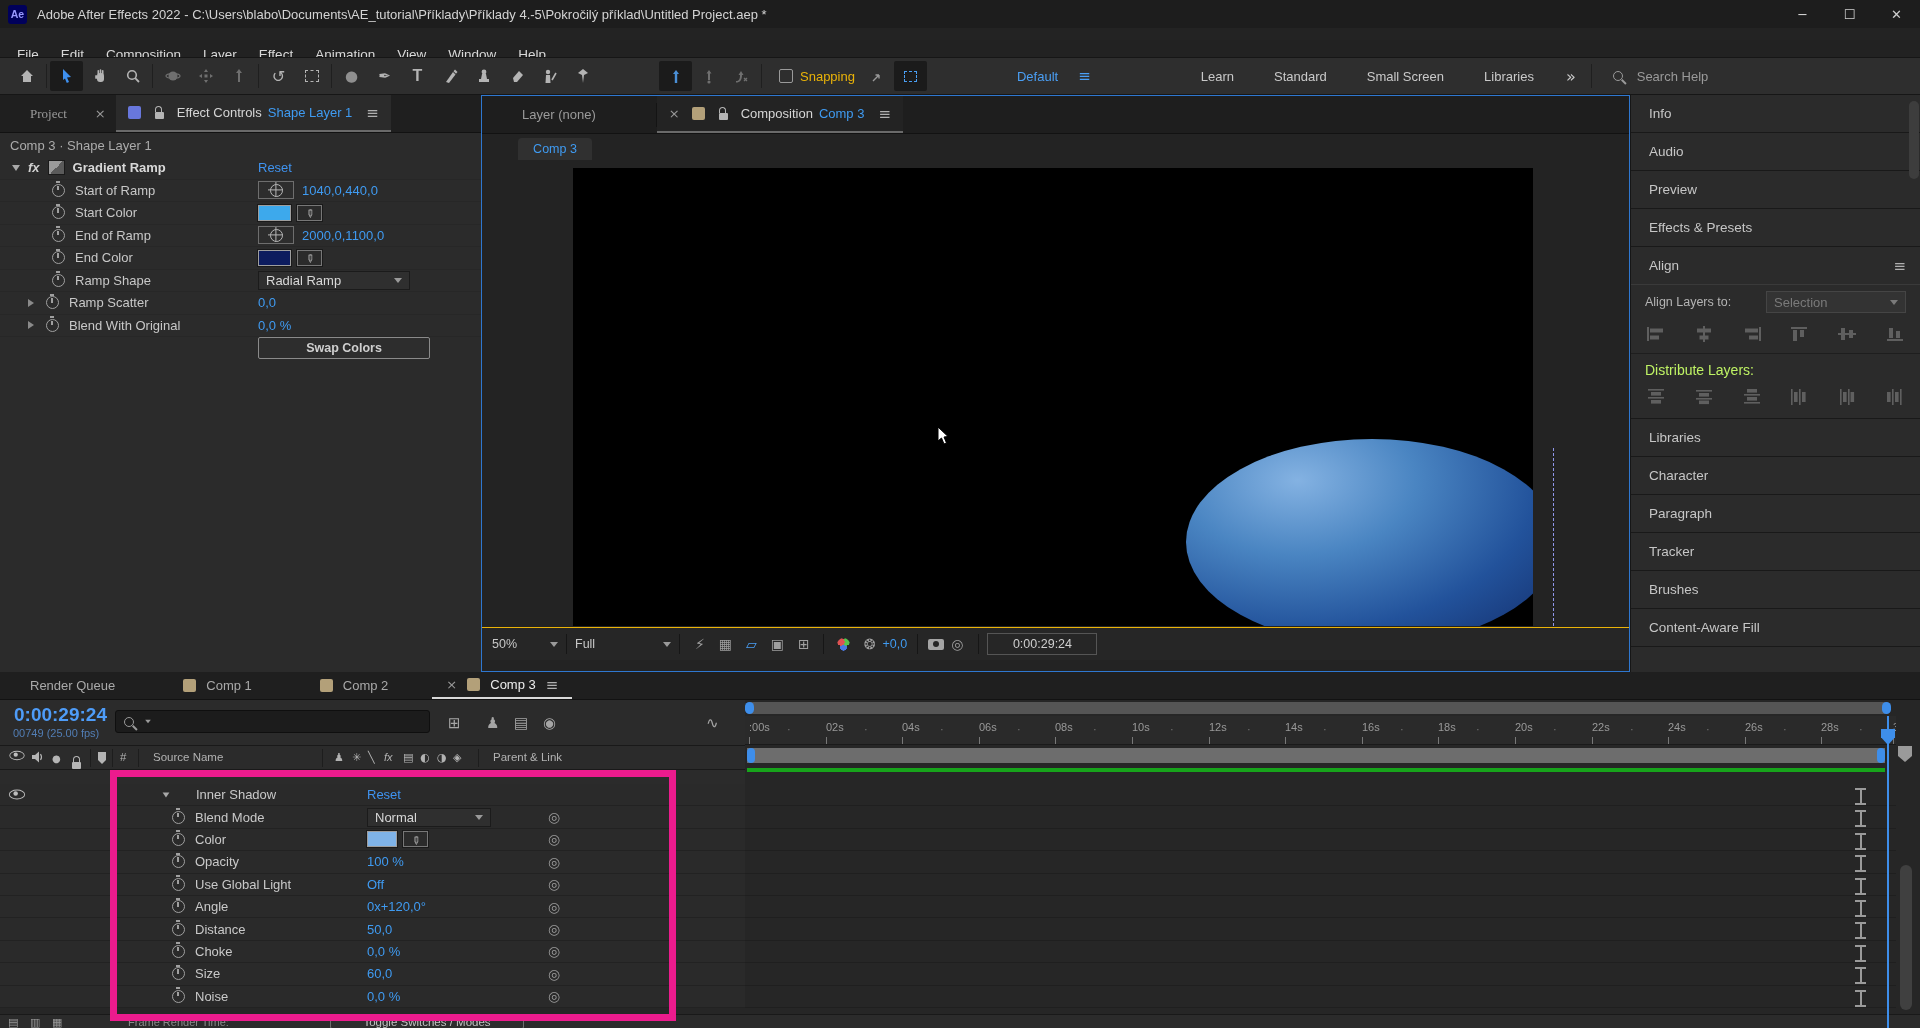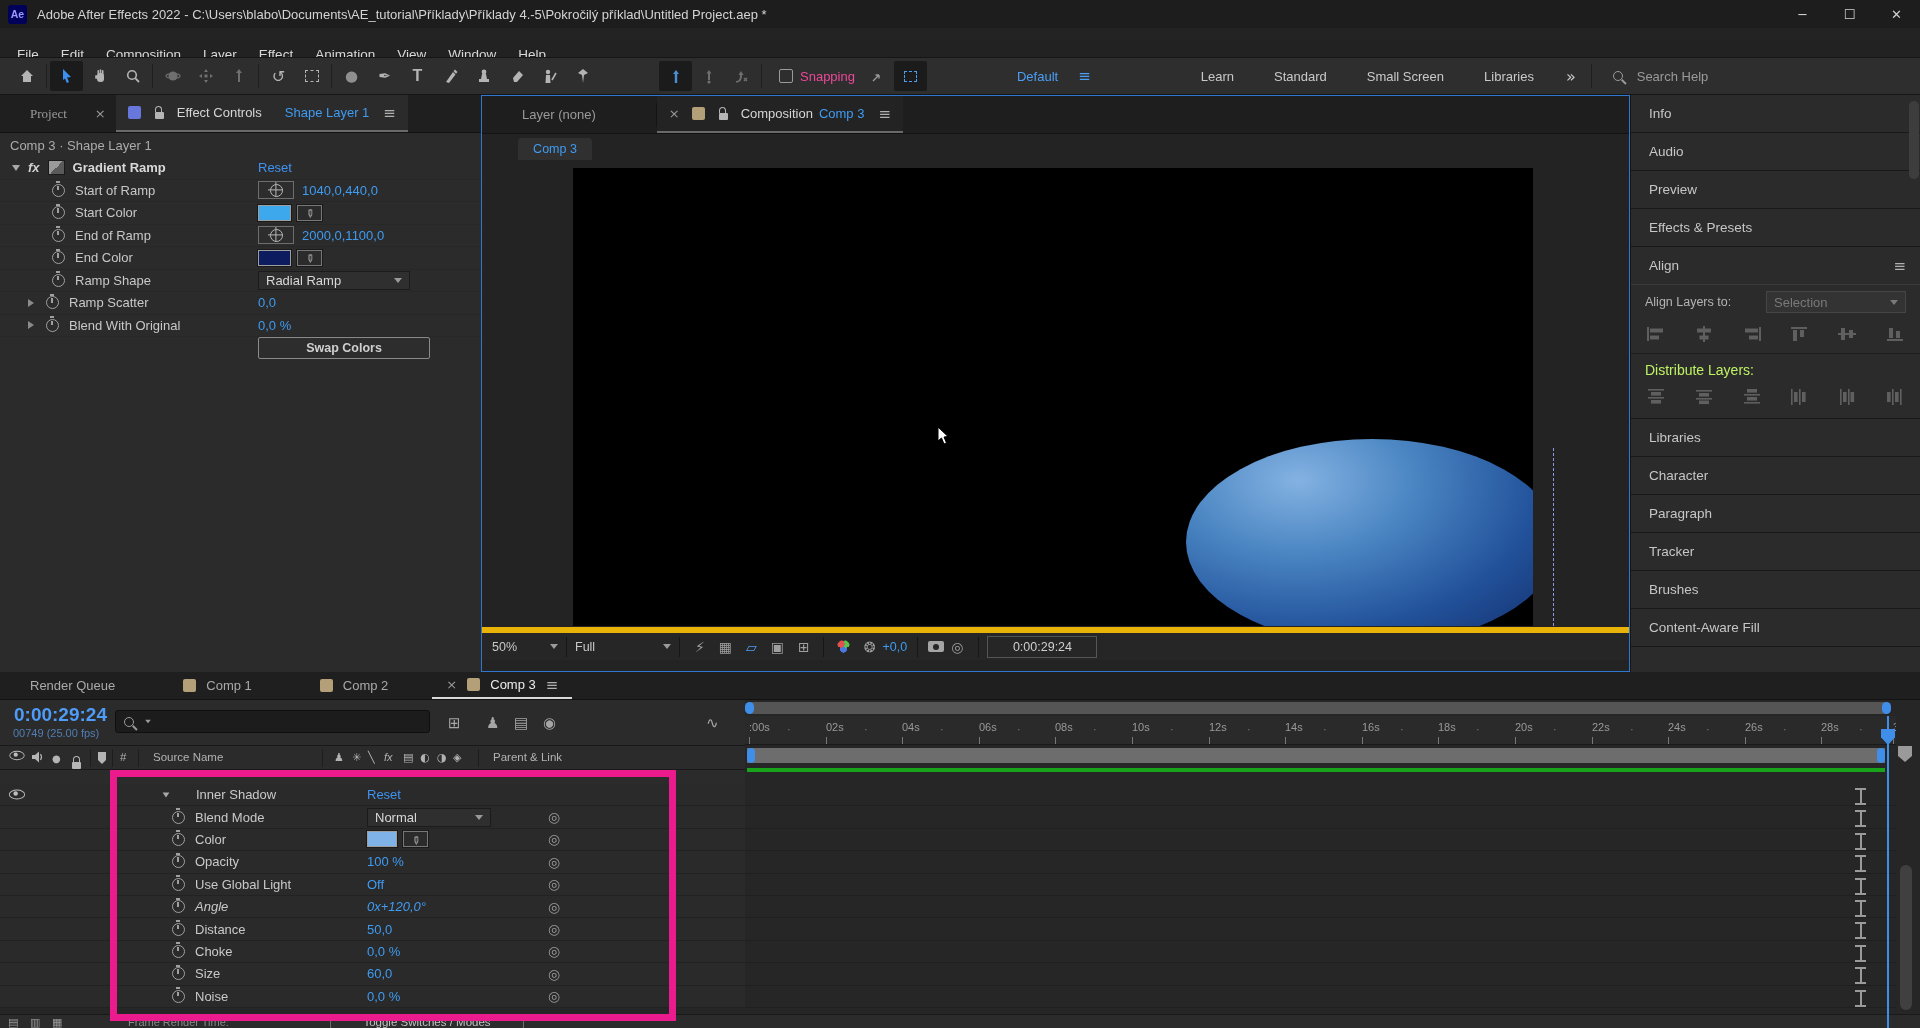--- a/index.html
+++ b/index.html
@@ -54,21 +54,21 @@
   .panel-tabbar{height:38px;background:#1f1f1f;display:flex;align-items:center;border-bottom:1px solid #121212;box-sizing:border-box;}
   .tab-active{height:100%;background:#2b2b2b;display:flex;align-items:center;border-bottom:2px solid #6a6a6a;box-sizing:border-box;}
   .chip{width:13px;height:13px;border-radius:2px;flex:none;}
   .ec-row{height:22.5px;display:flex;align-items:center;position:relative;border-bottom:1px solid #272727;box-sizing:border-box;}
   .ec-val{position:absolute;left:258px;display:flex;align-items:center;}
   .breadcrumb{height:24px;display:flex;align-items:center;padding-left:10px;color:#ababab;}
   
   .comp-panel{position:absolute;left:481px;top:95px;width:1149px;height:577px;background:#232323;border:1px solid #2e77d0;box-sizing:border-box;}
   .viewport{position:absolute;left:91px;top:72px;width:960px;height:458px;background:#000;overflow:hidden;}
   .sphere{position:absolute;left:613px;top:271px;width:372px;height:206px;border-radius:50%;background:radial-gradient(ellipse at 30% 20%, #84b2e2 0%, #4a85c2 32%, #22529b 65%, #122a66 100%);}
-  .viewer-bar{position:absolute;left:0;top:531px;width:100%;height:33px;border-top:6px solid #eab308;display:flex;align-items:center;background:#262626;box-sizing:border-box;font-size:12.5px;}
+  .viewer-bar{position:absolute;left:0;top:531px;width:100%;height:33px;border-top:1px solid #eab308;display:flex;align-items:center;background:#262626;box-sizing:border-box;font-size:12.5px;}
   .vb-icon{margin:0 7px;color:#9f9f9f;font-size:14px;}
   
   .right-panel{position:absolute;left:1630px;top:95px;width:290px;height:577px;background:#2b2b2b;border-left:1px solid #161616;box-sizing:border-box;}
   .rp-item{height:38px;display:flex;align-items:center;padding-left:18px;border-bottom:1px solid #191919;font-size:13.5px;color:#c6c6c6;box-sizing:border-box;}
   .rp-scroll{position:absolute;right:1px;top:6px;width:10px;height:78px;background:#3d3d3d;border-radius:5px;}
   .al-btn{width:34px;height:24px;display:flex;align-items:center;justify-content:center;}
   .al-btn svg{display:block;}
   
   .timeline{position:absolute;left:0;top:672px;width:1920px;height:356px;background:#262626;}
   .tl-tabs{height:28px;background:#1f1f1f;display:flex;align-items:center;border-bottom:1px solid #121212;box-sizing:border-box;font-size:13px;}
@@ -223,21 +223,21 @@
     </div>
   <div class="tool">
       <svg width="15" height="15">
         <path d="M2 12 C5 12 6 10 6 6 L4.5 6 L7 2 L9.5 6 L8 6 C8 11 6 13.5 2 13.5 Z" fill="#6f6f6f"></path>
         <path d="M10 12 L13 9 M13 12 L10 9" stroke="#6f6f6f" stroke-width="1.3"></path>
       </svg>
     </div>
   <div class="tb-div"></div>
   <div class="flex" style="margin-left:14px;">
     <span class="checkbox"></span>
-    <span style="font-size:13px;color:#ec4899;">Snapping</span>
+    <span style="font-size:13px;color:#eab308;">Snapping</span>
   </div>
   <div class="tool" style="margin-left:6px;">
       <svg width="13" height="13">
         <path d="M2 11 L8 5 M8 5 H4.5 M8 5 V8.5" stroke="#9a9a9a" stroke-width="1.4" fill="none"></path>
       </svg>
     </div>
   <div class="tool active">
       <span style="width:11px;height:9px;border:1.3px dashed #4a9ff5;display:inline-block;"></span>
     </div>
 
@@ -259,21 +259,21 @@
 </div>
 
 <div class="left-panel">
   <div class="panel-tabbar">
     <span style="margin-left:30px;color:#9a9a9a;font-family:Liberation Serif, serif;">Project</span>
     <span class="glyph" style="margin-left:28px;color:#9a9a9a;">×</span>
     <div class="tab-active" style="margin-left:10px;padding:0 12px;">
       <span class="chip" style="background:#6877dc;"></span>
       <span class="locki" style="margin-left:14px;"></span>
       <span style="margin-left:13px;color:#d6d6d6;">Effect Controls</span>
-      <span class="val" style="margin-left:23px;">Shape Layer 1</span>
+      <span class="val" style="margin-left:6px;">Shape Layer 1</span>
       <span class="glyph" style="margin-left:14px;color:#b0b0b0;font-size:15px;">≡</span>
     </div>
   </div>
   <div class="breadcrumb">Comp 3 · Shape Layer 1</div>
 
   <div class="ec-row">
     <span class="twirl-d" style="margin-left:12px;"></span>
     <span style="margin-left:8px;font-style:italic;font-weight:bold;color:#d0d0d0;">fx</span>
     <span style="margin-left:8px;width:15px;height:13px;background:linear-gradient(135deg,#9a9a9a 50%,#5a5a5a 50%);border:1px solid #1a1a1a;"></span>
     <span style="margin-left:8px;font-weight:bold;color:#d8d8d8;">Gradient Ramp</span>
@@ -719,21 +719,21 @@
       <span class="tl-pw pickwhip glyph">◎</span>
     </div>
 
     <div class="tl-row" style="top:103.6px;">
       <span class="sw" style="margin-left:172px;"></span>
       <span class="lbl" style="margin-left:10px;">Use Global Light</span>
       <span class="tl-val val">Off</span>
       <span class="tl-pw pickwhip glyph">◎</span>
     </div>
 
-    <div class="tl-row" style="top:126px;font-style:italic;">
+    <div class="tl-row" style="top:126px;">
       <span class="sw" style="margin-left:172px;"></span>
       <span class="lbl" style="margin-left:10px;">Angle</span>
       <span class="tl-val val">0x+120,0°</span>
       <span class="tl-pw pickwhip glyph">◎</span>
     </div>
 
     <div class="tl-row" style="top:148.4px;">
       <span class="sw" style="margin-left:172px;"></span>
       <span class="lbl" style="margin-left:10px;">Distance</span>
       <span class="tl-val val">50,0</span>

